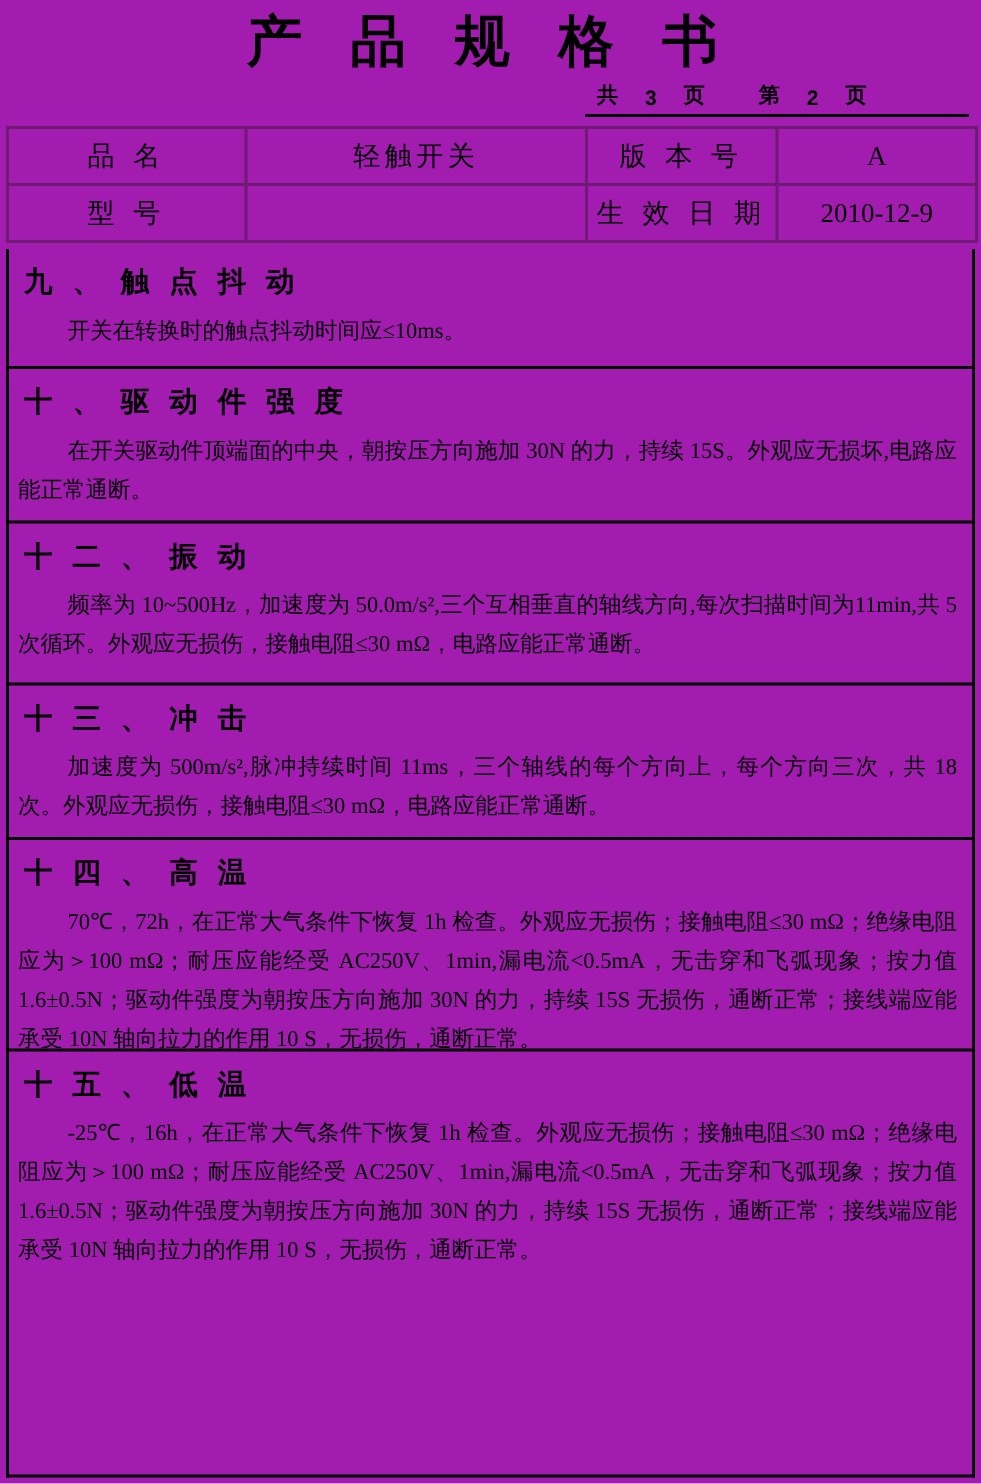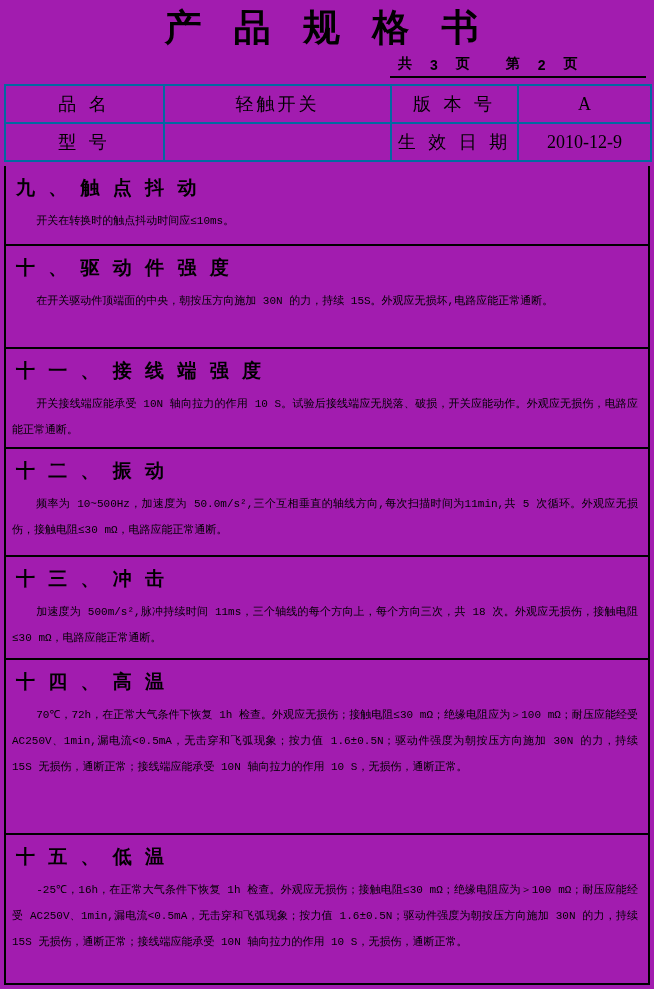--- a/index.html
+++ b/index.html
@@ -38,21 +38,21 @@
   .page-info span { display: inline-block; }
   .pi-m18 { margin-right: 18px; }
   .pi-m36 { margin-right: 36px; }
   table.spec-table {
     position: absolute;
     top: 84px; left: 4px;
     border-collapse: collapse;
     table-layout: fixed;
   }
   table.spec-table td {
-    border: 2px solid #0369a1;
+    border: 2px solid #701a75;
     height: 38px;
     text-align: center;
     vertical-align: middle;
     overflow: hidden;
     white-space: pre;
   }
   td.lbl {
     font-size: 18px;
     letter-spacing: 4px;
     font-weight: 500;
@@ -74,33 +74,33 @@
   .sec {
     border-bottom: 2px solid #000;
     overflow: hidden;
   }
   .sec:last-child { border-bottom: none; flex: 1; border-radius: 19px; }
   .s9  { height: 80px; }
   .s10 { height: 103px; }
   .s11 { height: 100px; }
   .s12 { height: 108px; }
   .s13 { height: 103px; }
-  .s14 { height: 175px; }
+  .s14 { height: 141px; }
   .sec h2 {
     margin: 9px 10px 0 10px;
     font-family: Liberation Sans, sans-serif;
     font-size: 19px;
     font-weight: bold;
     letter-spacing: 4px;
     white-space: pre;
   }
   .sec p {
     margin: 7px 10px 0 6px;
-    font-family: Liberation Mono, monospace;
-    font-size: 11px;
+    font-family: Liberation Serif, serif;
+    font-size: 15px;
     line-height: 26px;
     text-align: justify;
     text-indent: 2.2em;
   }
 </style>
 </head>
 <body>
 
 <div class="page">
 
@@ -143,24 +143,20 @@
     <section class="sec s9">
       <h2>九 、 触 点 抖 动</h2>
       <p>开关在转换时的触点抖动时间应≤10ms。</p>
     </section>
 
     <section class="sec s10">
       <h2>十 、 驱 动 件 强 度</h2>
       <p>在开关驱动件顶端面的中央，朝按压方向施加 30N 的力，持续 15S。外观应无损坏,电路应能正常通断。</p>
     </section>
 
-    <section class="sec s11">
-      <h2>十 一 、 接 线 端 强 度</h2>
-      <p>开关接线端应能承受 10N 轴向拉力的作用 10 S。试验后接线端应无脱落、破损，开关应能动作。外观应无损伤，电路应能正常通断。</p>
-    </section>
 
     <section class="sec s12">
       <h2>十 二 、 振 动</h2>
       <p>频率为 10~500Hz，加速度为 50.0m/s²,三个互相垂直的轴线方向,每次扫描时间为11min,共 5 次循环。外观应无损伤，接触电阻≤30 mΩ，电路应能正常通断。</p>
     </section>
 
     <section class="sec s13">
       <h2>十 三 、 冲 击</h2>
       <p>加速度为 500m/s²,脉冲持续时间 11ms，三个轴线的每个方向上，每个方向三次，共 18 次。外观应无损伤，接触电阻≤30 mΩ，电路应能正常通断。</p>
     </section>

